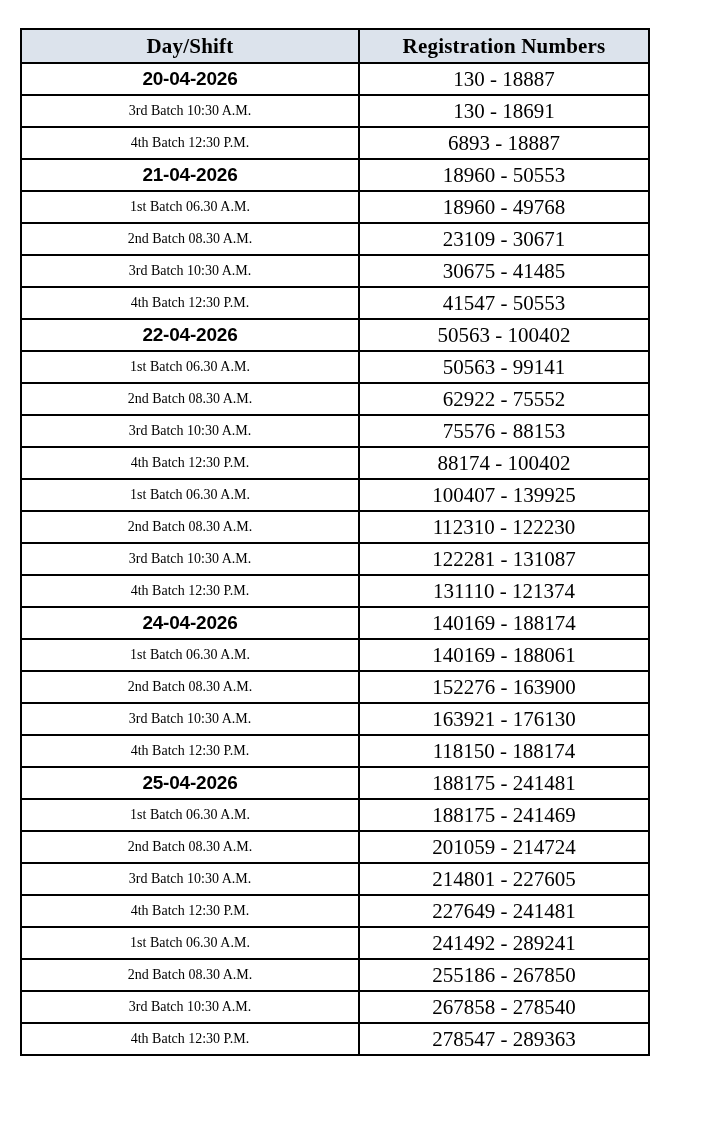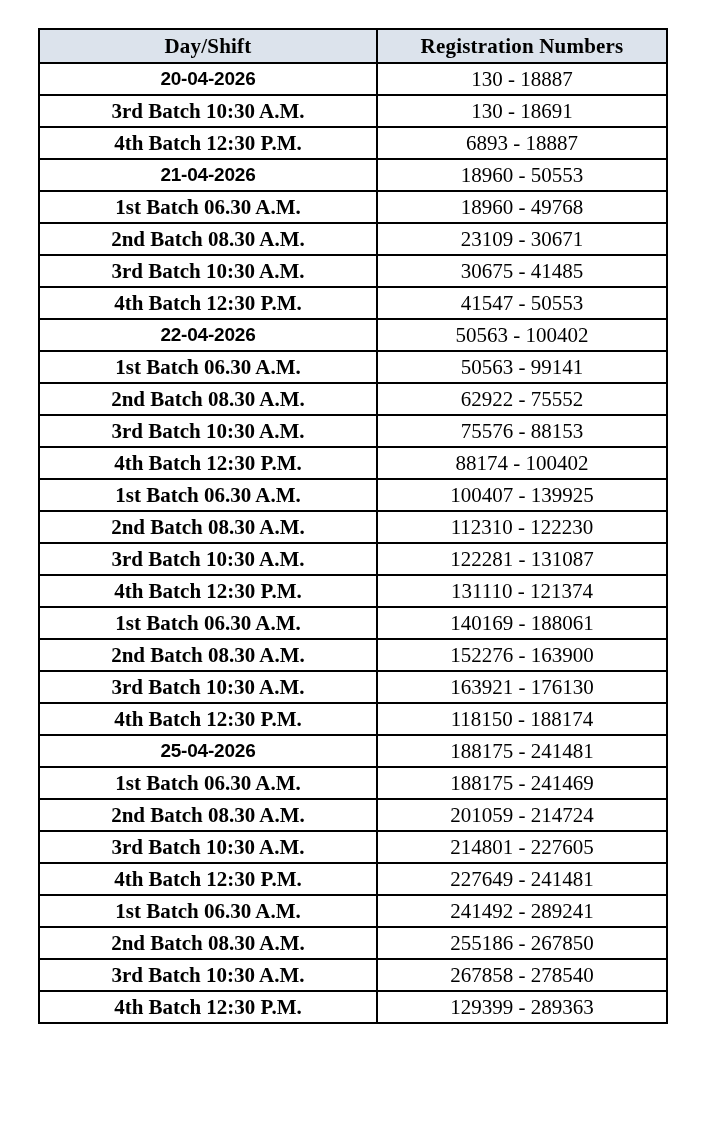--- a/index.html
+++ b/index.html
@@ -15,21 +15,21 @@
   }
   .page {
     position: relative;
     width: 704px;
     height: 1144px;
     background: #ffffff;
     box-sizing: border-box;
   }
   .table-wrap {
     position: absolute;
-    left: 38px;
+    left: 20px;
     top: 28px;
     width: 628px;
   }
   table.schedule {
     border-collapse: collapse;
     table-layout: fixed;
     width: 628px;
     background: #ffffff;
   }
   table.schedule col.c-day   { width: 338px; }
@@ -68,22 +68,22 @@
   }
   tr.date-row td.reg-cell {
     font-family: "Liberation Serif", serif;
     font-weight: normal;
     font-size: 21px;
   }
 
   
   tr.batch-row td.day-cell {
     font-family: "Liberation Serif", serif;
-    font-weight: bold;
-    font-size: 21px;
+    font-weight: normal;
+    font-size: 14px;
   }
   tr.batch-row td.reg-cell {
     font-family: "Liberation Serif", serif;
     font-weight: normal;
     font-size: 21px;
   }
 </style>
 </head>
 <body>
 
@@ -162,20 +162,24 @@
             <td class="reg-cell">112310 - 122230</td>
           </tr>
           <tr class="batch-row">
             <td class="day-cell">3rd Batch 10:30 A.M.</td>
             <td class="reg-cell">122281 - 131087</td>
           </tr>
           <tr class="batch-row">
             <td class="day-cell">4th Batch 12:30 P.M.</td>
             <td class="reg-cell">131110 - 121374</td>
           </tr>
+          <tr class="date-row">
+            <td class="day-cell">24-04-2026</td>
+            <td class="reg-cell">140169 - 188174</td>
+          </tr>
           <tr class="batch-row">
             <td class="day-cell">1st Batch 06.30 A.M.</td>
             <td class="reg-cell">140169 - 188061</td>
           </tr>
           <tr class="batch-row">
             <td class="day-cell">2nd Batch 08.30 A.M.</td>
             <td class="reg-cell">152276 - 163900</td>
           </tr>
           <tr class="batch-row">
             <td class="day-cell">3rd Batch 10:30 A.M.</td>
@@ -212,18 +216,18 @@
           <tr class="batch-row">
             <td class="day-cell">2nd Batch 08.30 A.M.</td>
             <td class="reg-cell">255186 - 267850</td>
           </tr>
           <tr class="batch-row">
             <td class="day-cell">3rd Batch 10:30 A.M.</td>
             <td class="reg-cell">267858 - 278540</td>
           </tr>
           <tr class="batch-row">
             <td class="day-cell">4th Batch 12:30 P.M.</td>
-            <td class="reg-cell">129399 - 289363</td>
+            <td class="reg-cell">278547 - 289363</td>
           </tr>
         </tbody>
     </table>
   </div>
 </div>
 
 </body></html>

